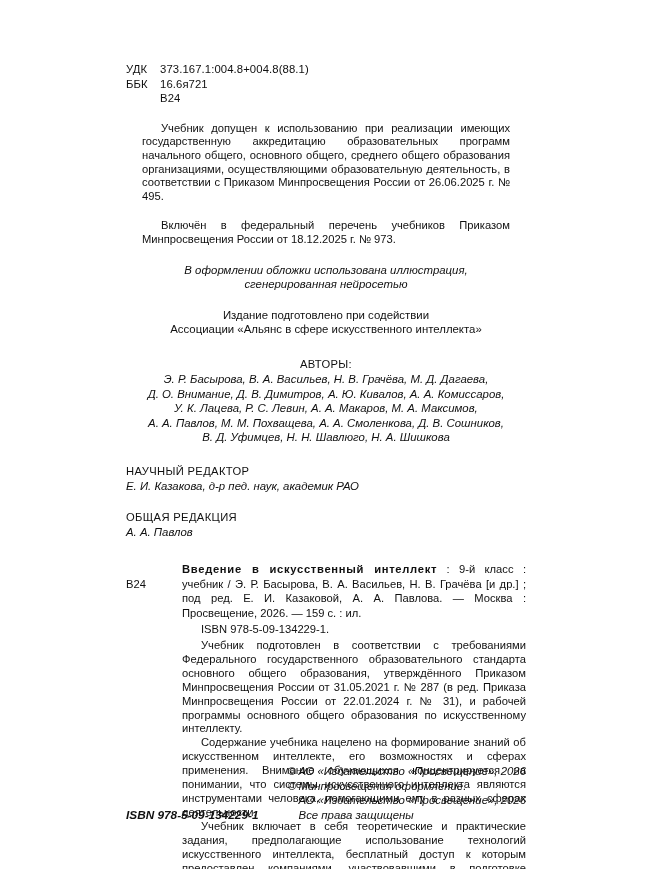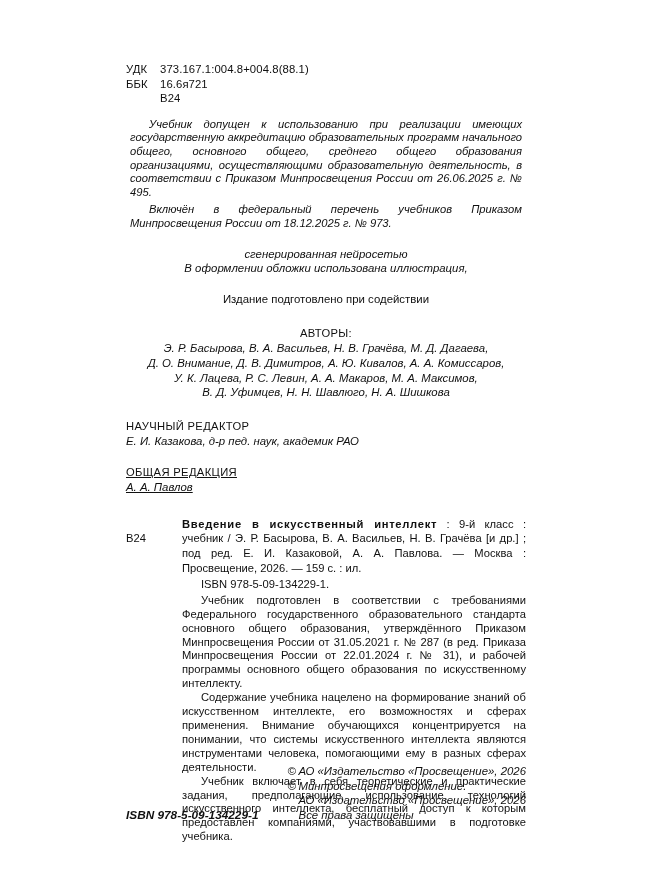--- a/index.html
+++ b/index.html
@@ -51,23 +51,22 @@
 
   
   .legal {
     margin-top: 12px;
     font-size: 11.2px;
     line-height: 13.6px;
     text-align: justify;
     text-justify: inter-word;
   }
   .legal p {
-    margin: 4px;
+    margin: 16px;
     text-indent: 19px;
-    font-style: italic;
   }
   .legal p + p {
     margin-top: 1px;
   }
 
   
   .note {
     margin-top: 16px;
     font-style: italic;
     font-size: 11.4px;
@@ -110,21 +109,20 @@
     letter-spacing: 0.35px;
   }
   .editor-block .person {
     font-style: italic;
     font-size: 11.4px;
     line-height: 14.6px;
     margin-top: 1px;
   }
   .editor-block.second {
     margin-top: 17px;
-    text-decoration: underline;
   }
 
   
   .record {
     margin-top: 22px;
     position: relative;
     font-size: 11.2px;
     line-height: 14.6px;
   }
   .record .sigla {
@@ -213,34 +211,36 @@
       </div>
       <div class="class-code">В24</div>
     </div>
 
     <div class="legal">
       <p>Учебник допущен к использованию при реализации имеющих государственную аккредитацию образовательных программ начального общего, основного общего, среднего общего образования организациями, осуществляющими образовательную деятельность, в соответствии с Приказом Минпросвещения России от 26.06.2025 г. № 495.</p>
       <p>Включён в федеральный перечень учебников Приказом Минпросвещения России от 18.12.2025 г. № 973.</p>
     </div>
 
     <div class="note">
+      <div>В оформлении обложки использована иллюстрация,</div>
       <div>сгенерированная нейросетью</div>
-      <div>В оформлении обложки использована иллюстрация,</div>
     </div>
 
     <div class="assoc">
       <div>Издание подготовлено при содействии</div>
+      <div>Ассоциации «Альянс в сфере искусственного интеллекта»</div>
     </div>
 
     <div class="authors">
       <div class="caption">АВТОРЫ:</div>
       <div class="names">
         <div>Э. Р. Басырова, В. А. Васильев, Н. В. Грачёва, М. Д. Дагаева,</div>
         <div>Д. О. Внимание, Д. В. Димитров, А. Ю. Кивалов, А. А. Комиссаров,</div>
         <div>У. К. Лацева, Р. С. Левин, А. А. Макаров, М. А. Максимов,</div>
+        <div>А. А. Павлов, М. М. Похващева, А. А. Смоленкова, Д. В. Сошников,</div>
         <div>В. Д. Уфимцев, Н. Н. Шавлюго, Н. А. Шишкова</div>
       </div>
     </div>
 
     <div class="editor-block">
       <div class="caption">НАУЧНЫЙ РЕДАКТОР</div>
       <div class="person">Е. И. Казакова, д-р пед. наук, академик РАО</div>
     </div>
 
     <div class="editor-block second">

